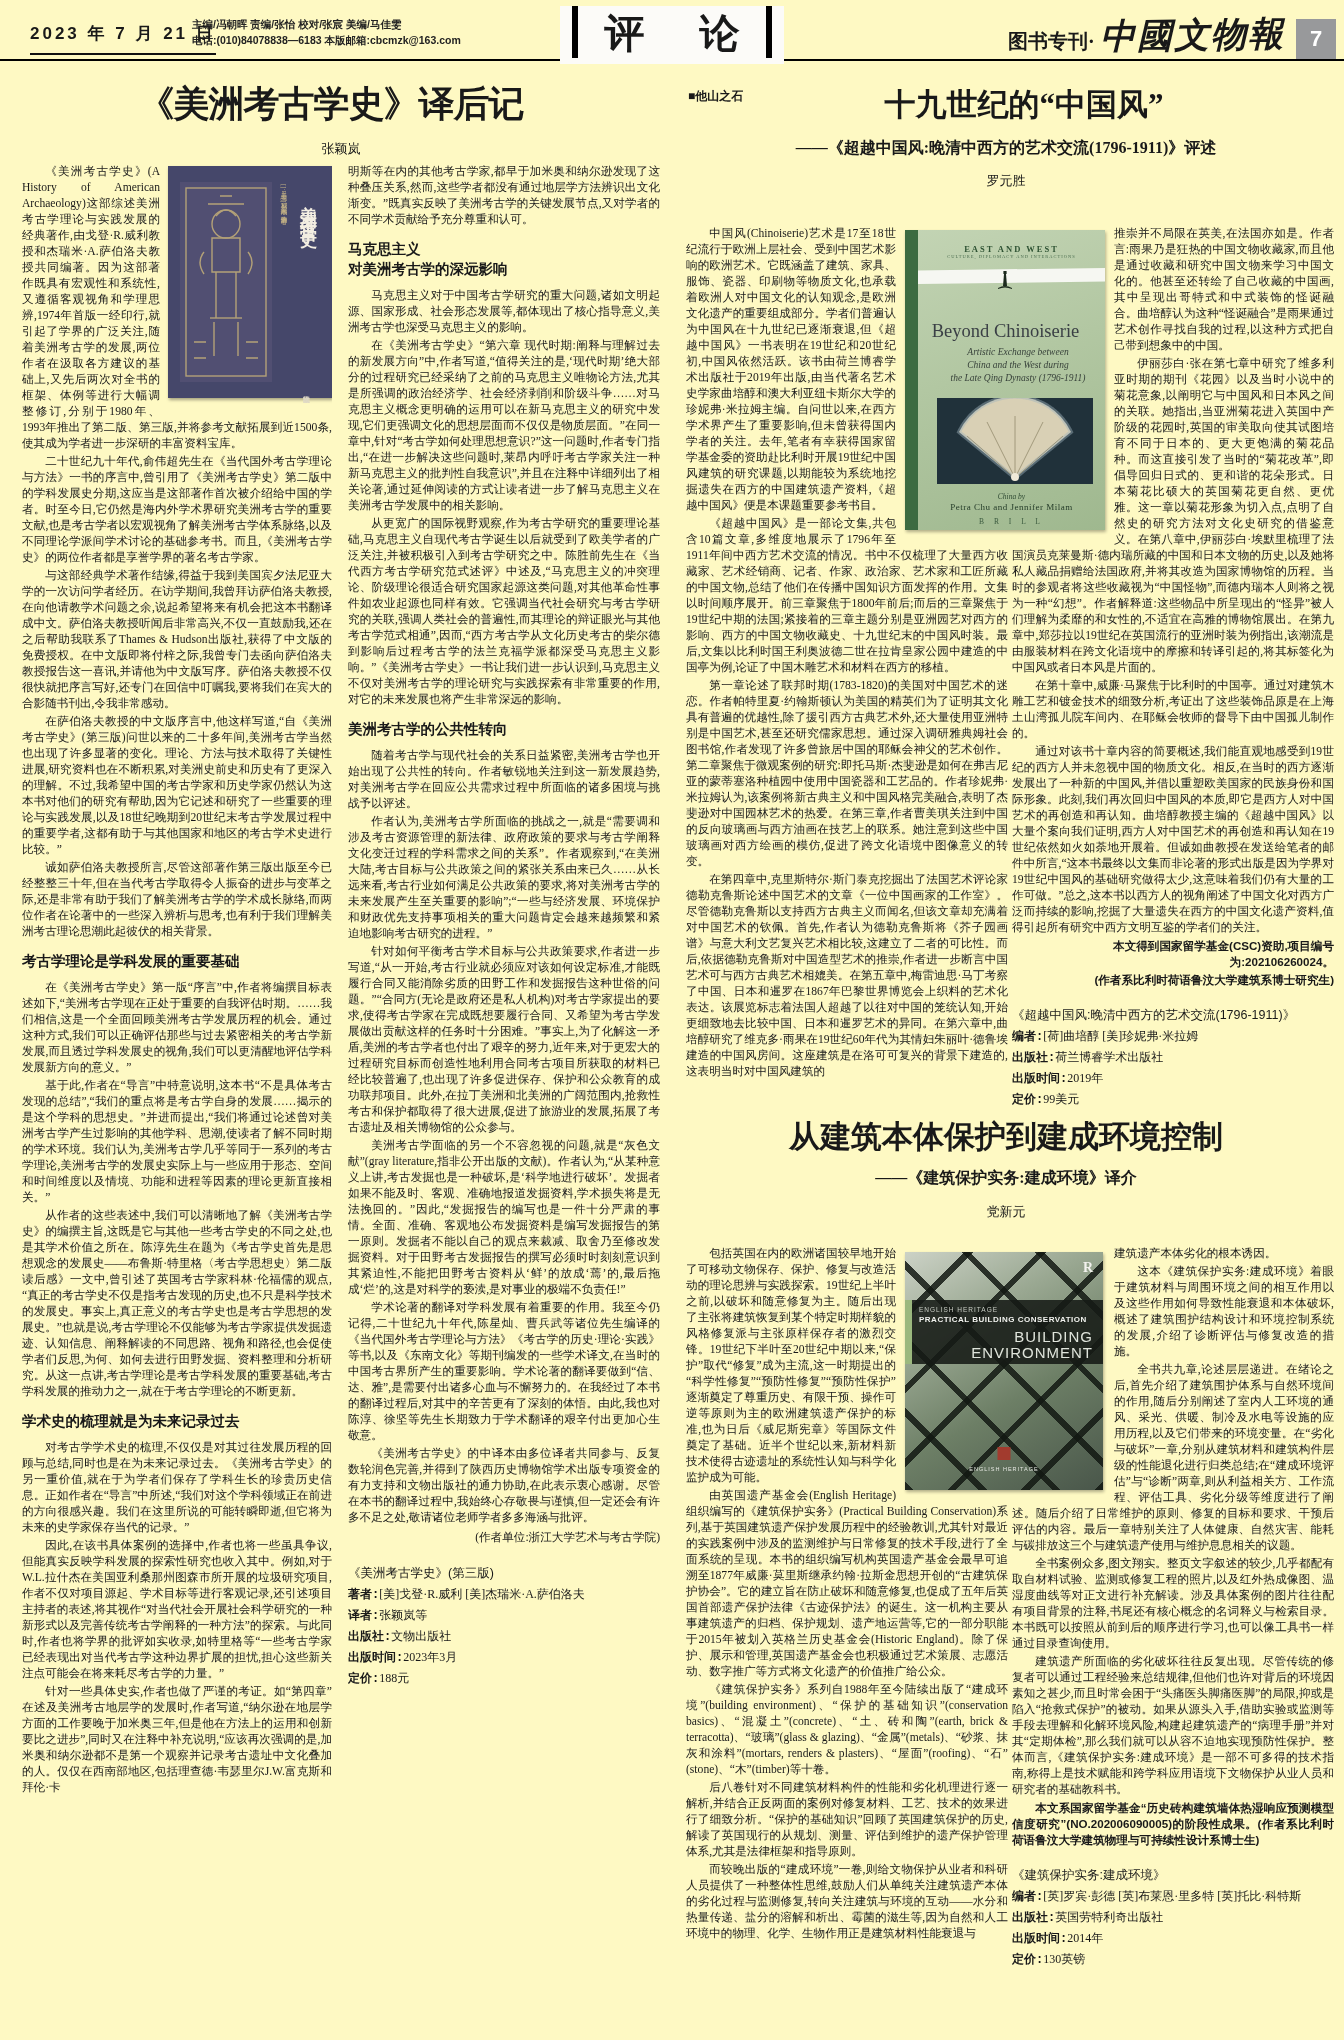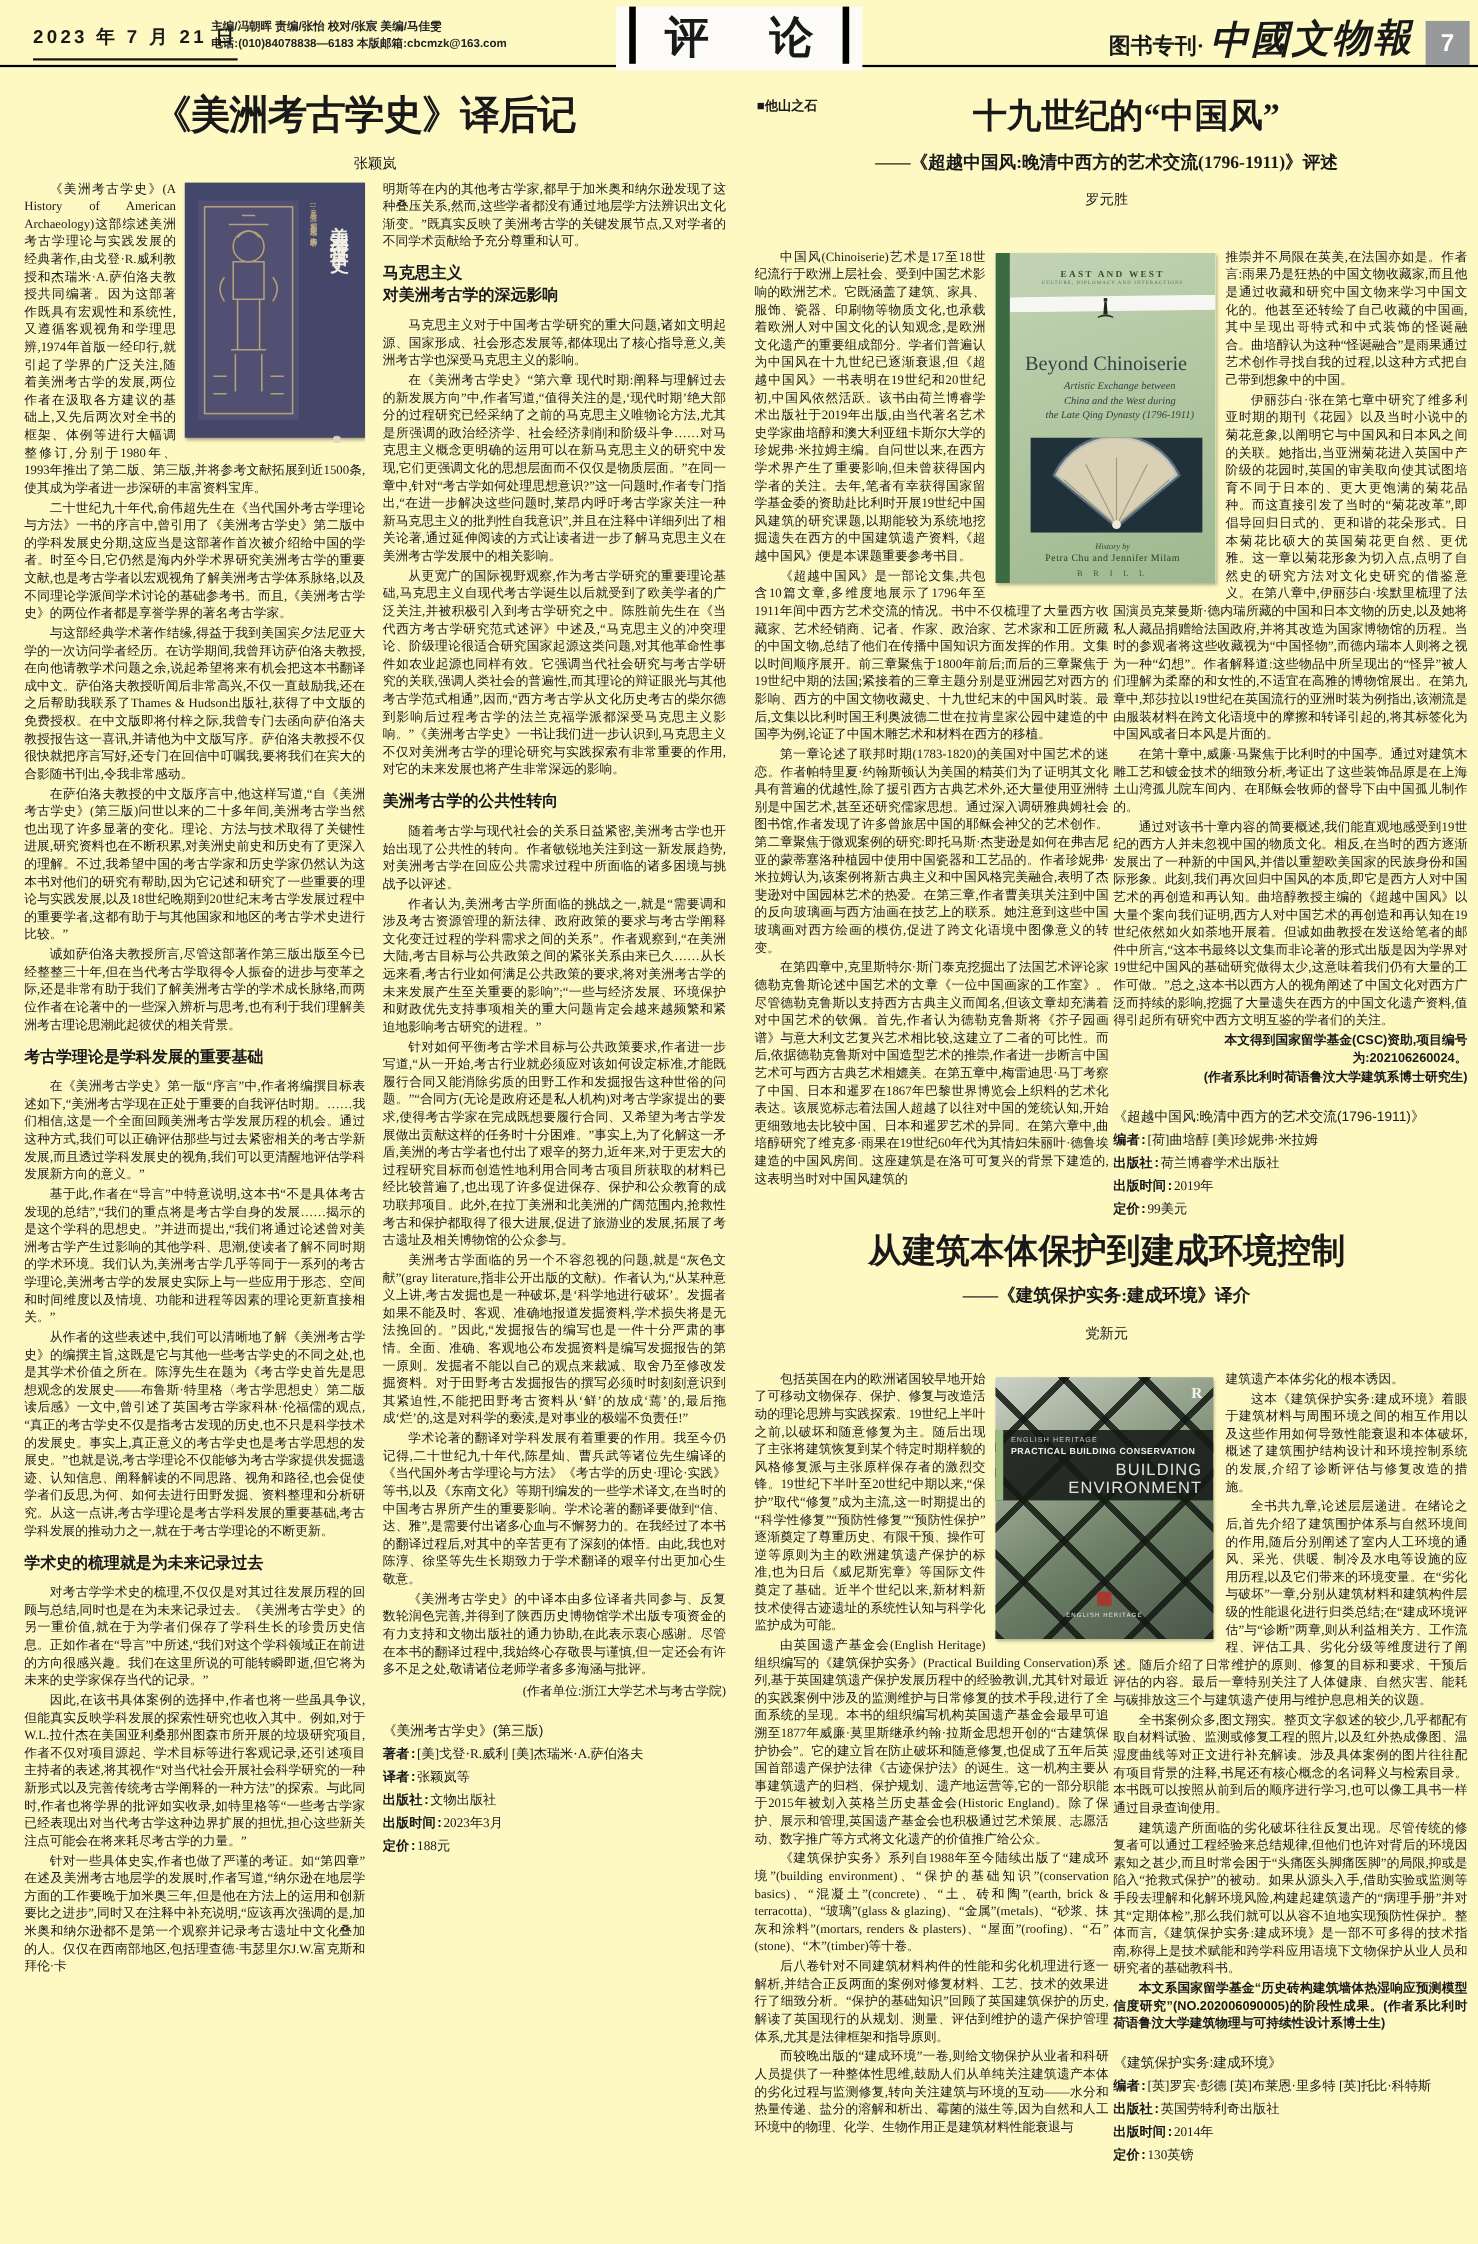--- a/index.html
+++ b/index.html
@@ -282,21 +282,21 @@
         <g stroke="#8b8264" stroke-width="1" opacity=".7">
           <line x1="78" y1="80" x2="30" y2="38"></line>
             <line x1="78" y1="80" x2="50" y2="24"></line>
           <line x1="78" y1="80" x2="78" y2="18"></line>
             <line x1="78" y1="80" x2="106" y2="24"></line>
           <line x1="78" y1="80" x2="126" y2="38"></line>
         </g>
         <circle cx="78" cy="79" r="4" fill="#efe9d8"></circle>
       </svg>
     </div>
-    <div class="edited">History by</div>
+    <div class="edited">China by</div>
     <div class="editors">Petra Chu and Jennifer Milam</div>
     <div class="brill">B R I L L</div>
   </div>
 
   <h1 class="abs art-title" id="a3-title">从建筑本体保护到建成环境控制</h1>
   <div class="abs art-subtitle" id="a3-subtitle">——《建筑保护实务:建成环境》译介</div>
   <div class="abs art-author" id="a3-author">党新元</div>
 
   <div class="abs coltext" id="a3-colA">
     <div class="spacerR"></div>

